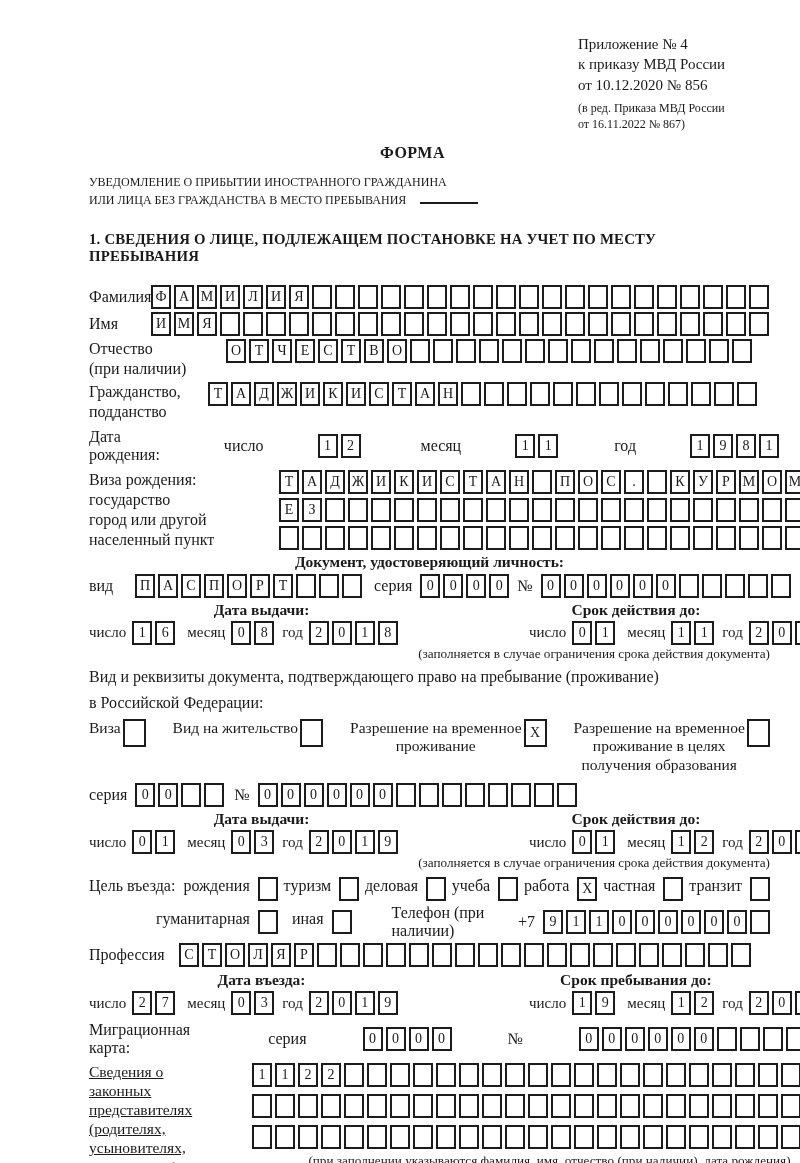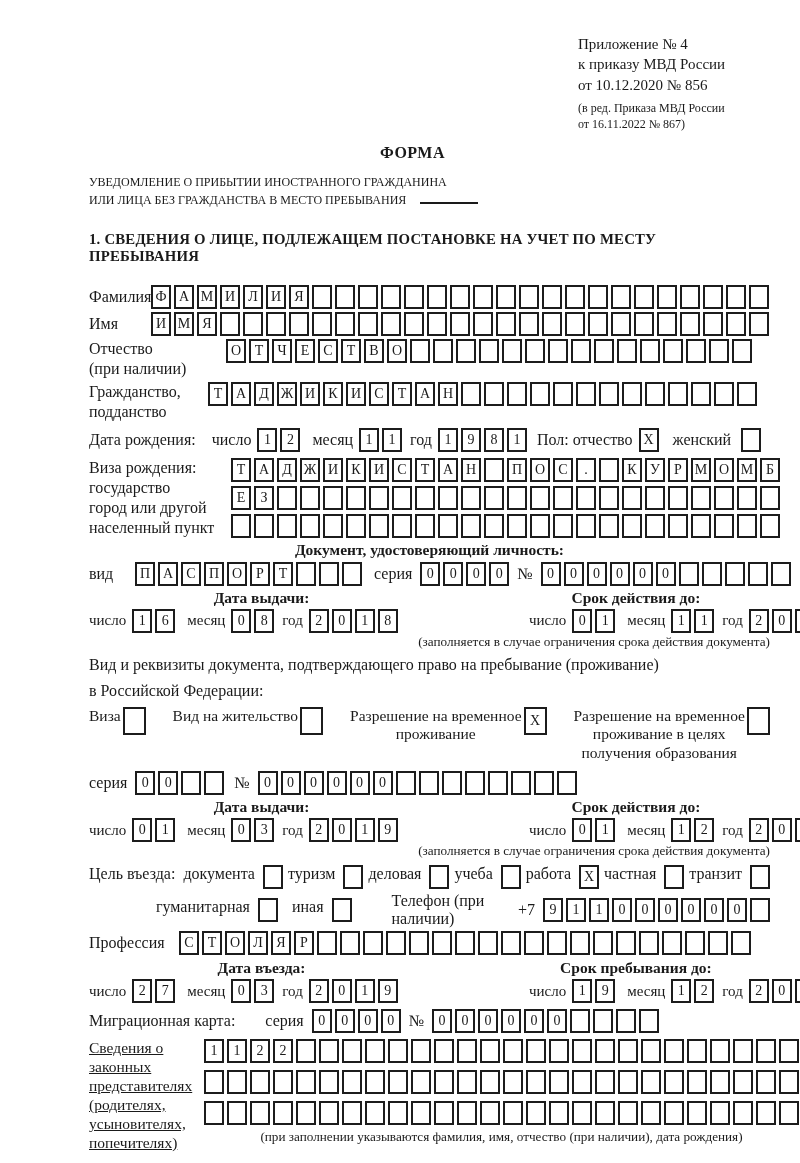--- a/index.html
+++ b/index.html
@@ -28,21 +28,21 @@
   .boxes { display:flex; gap:3px; flex:none; }
   .box {
     box-sizing:border-box; flex:none; width:20px; height:24px;
     border:2px solid #1c1c1c; display:flex; align-items:center; justify-content:center;
     font-size:14px; background:#fff;
   }
   .lg .box { width:23px; height:28px; }
   .rowstack > .boxes { margin-bottom:4px; }
   .rowstack > .boxes:last-child { margin-bottom:0; }
 
-  .mt6 { margin-top:6px; } .mt8 { margin-top:8px; }
+  .mt6 { margin-top:6px;gap:48px; } .mt8 { margin-top:8px; }
   .ml6 { margin-left:6px; } .ml8 { margin-left:8px; } .ml10 { margin-left:10px; }
   .ml12 { margin-left:12px; } .ml14 { margin-left:14px; } .ml16 { margin-left:16px; }
   .ml24 { margin-left:24px; } .ml30 { margin-left:30px; } .ml40 { margin-left:40px; }
 
   .doc-heading { text-align:center; font-weight:bold; margin-top:3px; font-size:15.5px; }
 
   .dates { display:flex; margin-top:3px; }
   .dh-left { width:345px; flex:none; }
   .dh-right { flex:1; }
   .dh-head { text-align:center; font-weight:bold; font-size:15.5px; }
@@ -531,21 +531,21 @@
             <span class="box">5</span>
           </span>
       </div>
     </div>
   </div>
   <div class="note">(заполняется в случае ограничения срока действия документа)</div>
 
   <div class="prow" style="justify-content:space-between;">
     <div class="p-opt">
       <span>Цель въезда:</span>
-      <span>документа</span>
+      <span>рождения</span>
       <span class="boxes">
           <span class="box"></span>
         </span>
     </div>
     <div class="p-opt">
       <span>туризм</span>
       <span class="boxes">
           <span class="box"></span>
         </span>
     </div>

